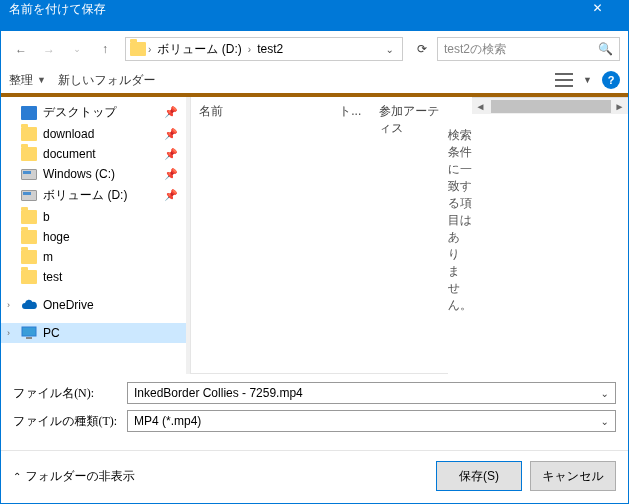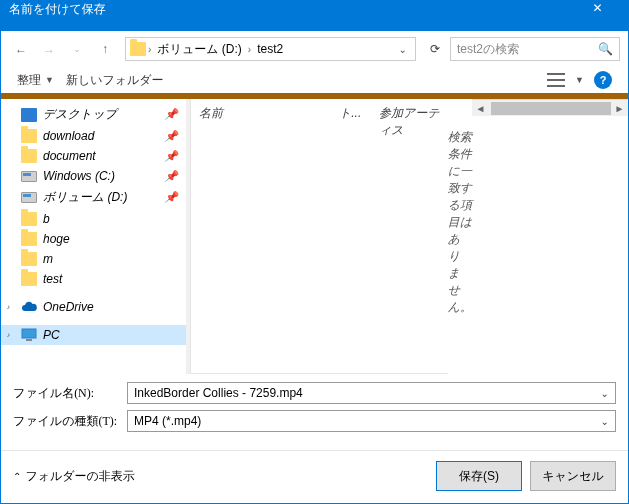--- a/index.html
+++ b/index.html
@@ -10,30 +10,30 @@
 .navbar { display: flex; align-items: center; padding: 6px 8px; gap: 4px; }
 .nav-btn { width: 24px; height: 24px; display: flex; align-items: center; justify-content: center; color: #666; cursor: pointer; }
 .nav-btn.disabled { color: #bbb; }
 .breadcrumb { flex: 1; display: flex; align-items: center; border: 1px solid #ccc; height: 24px; padding: 0 4px; gap: 2px; margin: 0 4px; }
 .breadcrumb .folder-ico { width: 16px; height: 14px; background: #ffd868; border-radius: 1px; position: relative; }
 .breadcrumb .folder-ico::before { content: ""; position: absolute; top: -3px; left: 0; width: 7px; height: 3px; background: #ffd868; border-radius: 1px 1px 0 0; }
 .breadcrumb .sep { color: #666; font-size: 10px; }
 .breadcrumb .crumb { padding: 0 4px; cursor: pointer; }
 .breadcrumb .drop { margin-left: auto; color: #555; font-size: 10px; padding: 0 4px; }
 .refresh { width: 22px; text-align: center; color: #444; cursor: pointer; }
-.search { width: 170px; border: 1px solid #ccc; height: 24px; display: flex; align-items: center; padding: 0 6px; color: #888; gap: 24px; }
+.search { width: 183px; border: 1px solid #ccc; height: 24px; display: flex; align-items: center; padding: 0 6px; color: #888; gap: 24px; }
 .search .mag { margin-left: auto; color: #555; }
-.toolbar { display: flex; align-items: center; padding: 4px 16px; border-bottom: 6px solid #a16207; gap: 12px; }
+.toolbar { display: flex; align-items: center; padding: 4px 8px; border-bottom: 4px solid #a16207; gap: 12px; }
 .toolbar .tb-item { display: flex; align-items: center; gap: 4px; cursor: pointer; color: #333; }
 .toolbar .tb-item .dd { font-size: 9px; color: #555; }
 .toolbar .right { margin-left: auto; display: flex; align-items: center; gap: 10px; }
 .toolbar .view-ico { width: 18px; height: 14px; display: flex; flex-direction: column; justify-content: space-between; cursor: pointer; }
 .toolbar .view-ico span { height: 2px; background: #666; }
 .toolbar .help { width: 18px; height: 18px; border-radius: 50%; background: #0078d7; color: #fff; display: flex; align-items: center; justify-content: center; font-size: 11px; font-weight: bold; cursor: pointer; }
-.mainarea { flex: 1; display: flex; min-height: 0; font-style: italic; }
+.mainarea { flex: 1; display: flex; min-height: 0; }
 .tree { width: 185px; overflow-y: auto; padding: 4px 0; }
 .tree-item { display: flex; align-items: center; padding: 3px 8px 3px 20px; gap: 6px; cursor: pointer; }
 .tree-item.selected { background: #cce8ff; }
 .tree-item .fico { width: 16px; height: 14px; background: #ffd868; border-radius: 1px; position: relative; flex-shrink: 0; }
 .tree-item .fico::before { content: ""; position: absolute; top: -3px; left: 0; width: 7px; height: 3px; background: #ffd868; border-radius: 1px 1px 0 0; }
 .tree-item .fico.blue { background: #2b7cd3; }
 .tree-item .fico.blue::before { display: none; }
 .tree-item .fico.drive { background: #d0d0d0; border: 1px solid #999; height: 11px; }
 .tree-item .fico.drive::before { display: none; }
 .tree-item .fico.drive::after { content: ""; position: absolute; left: 1px; top: 1px; width: 60%; height: 3px; background: #4a8fd0; }

